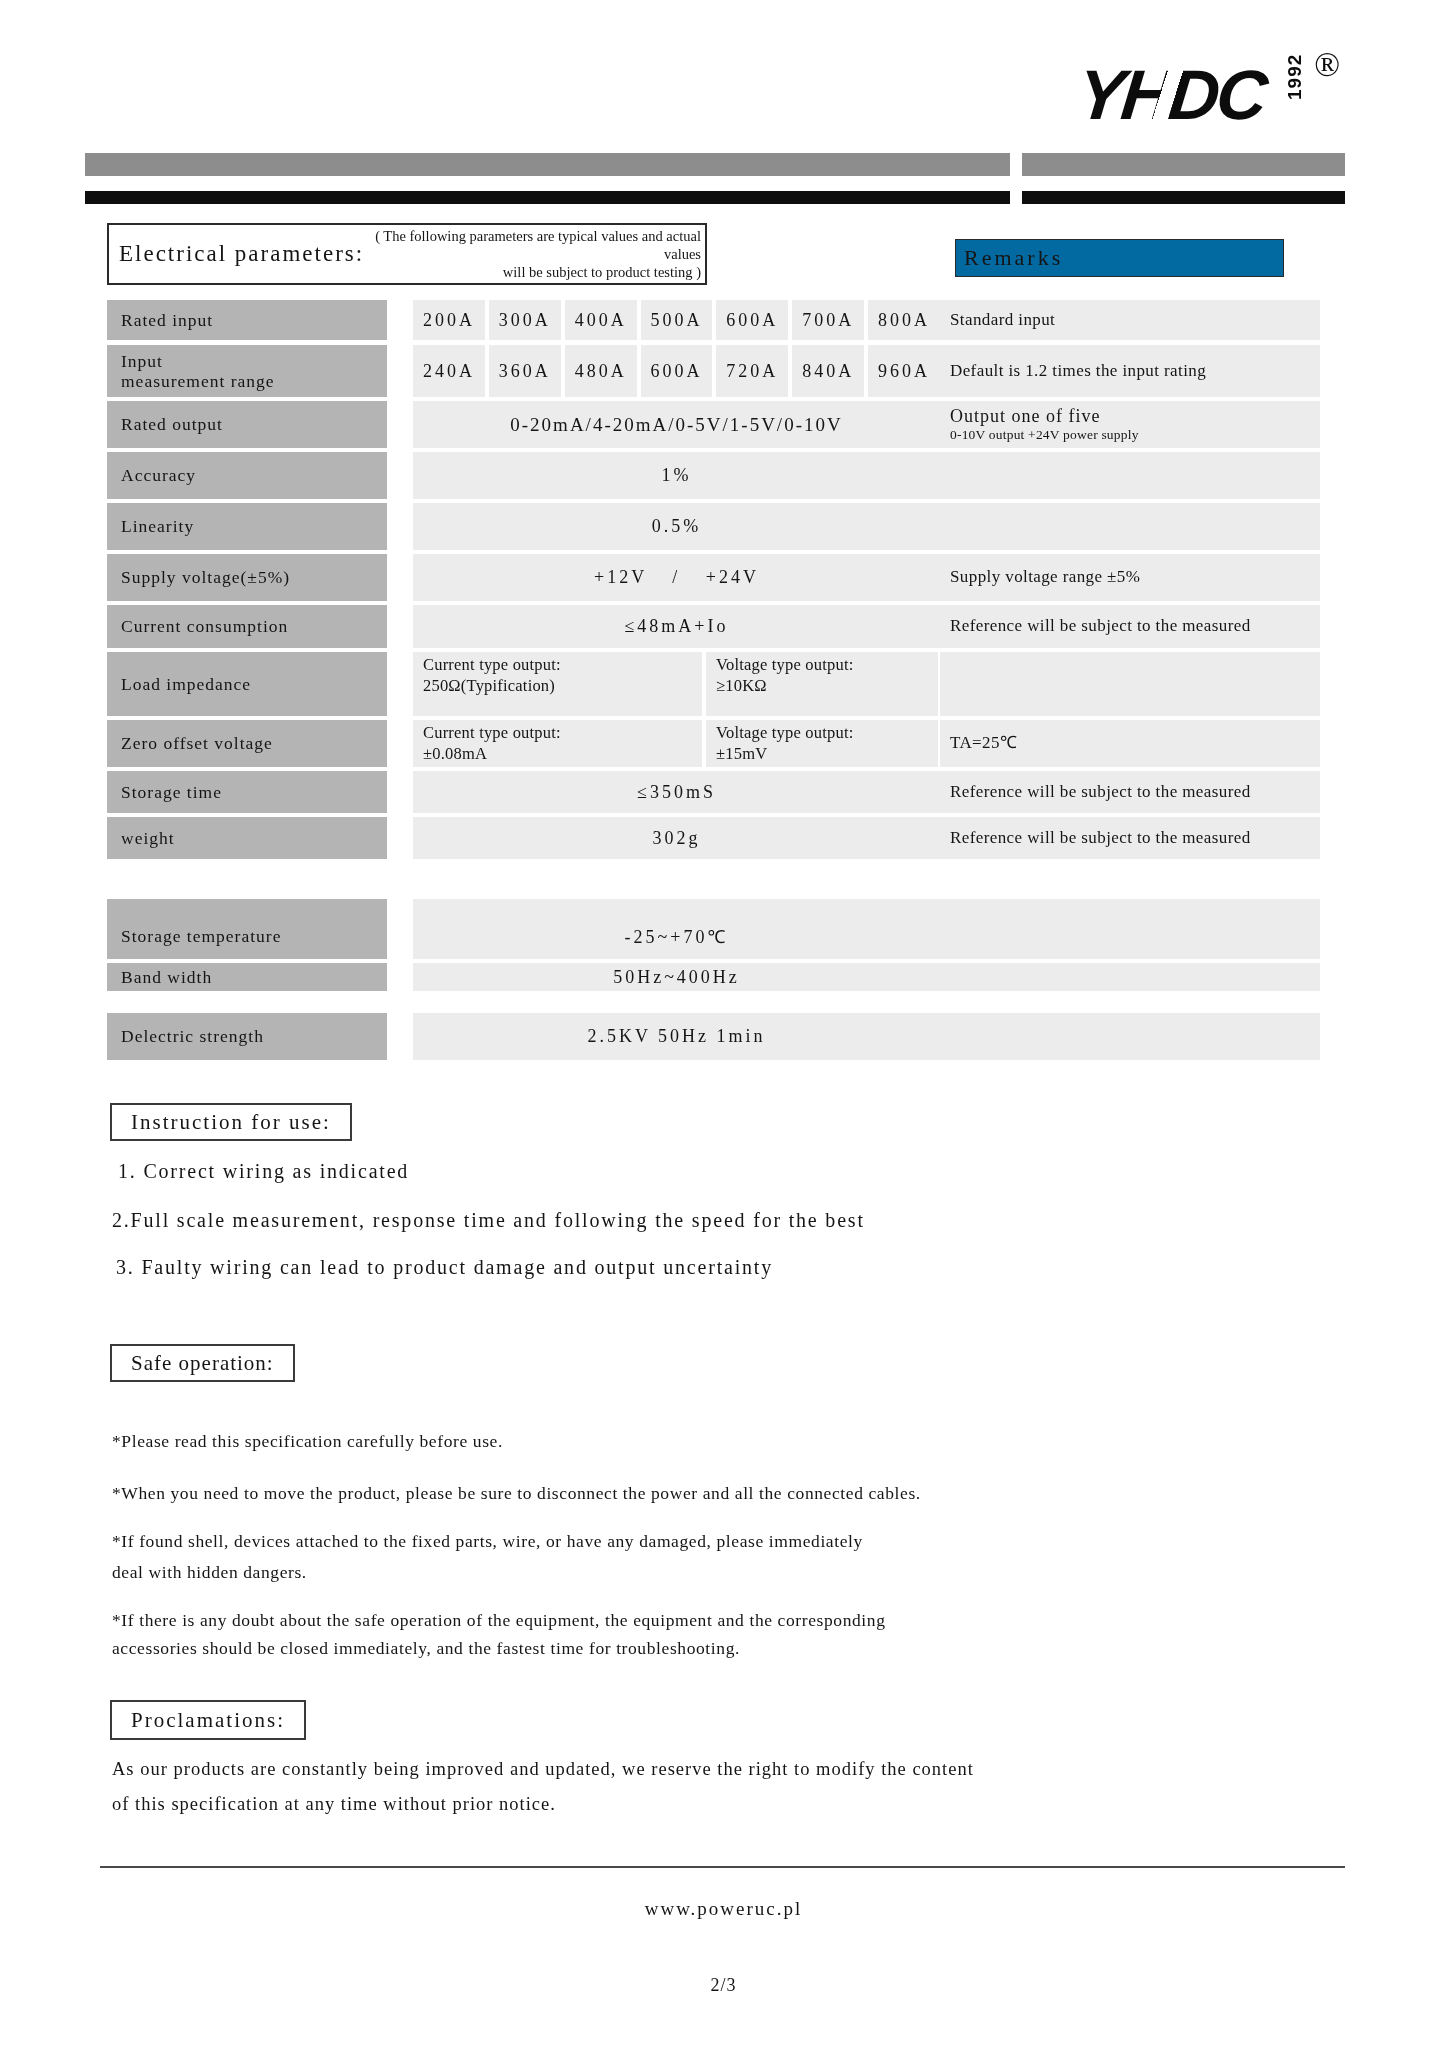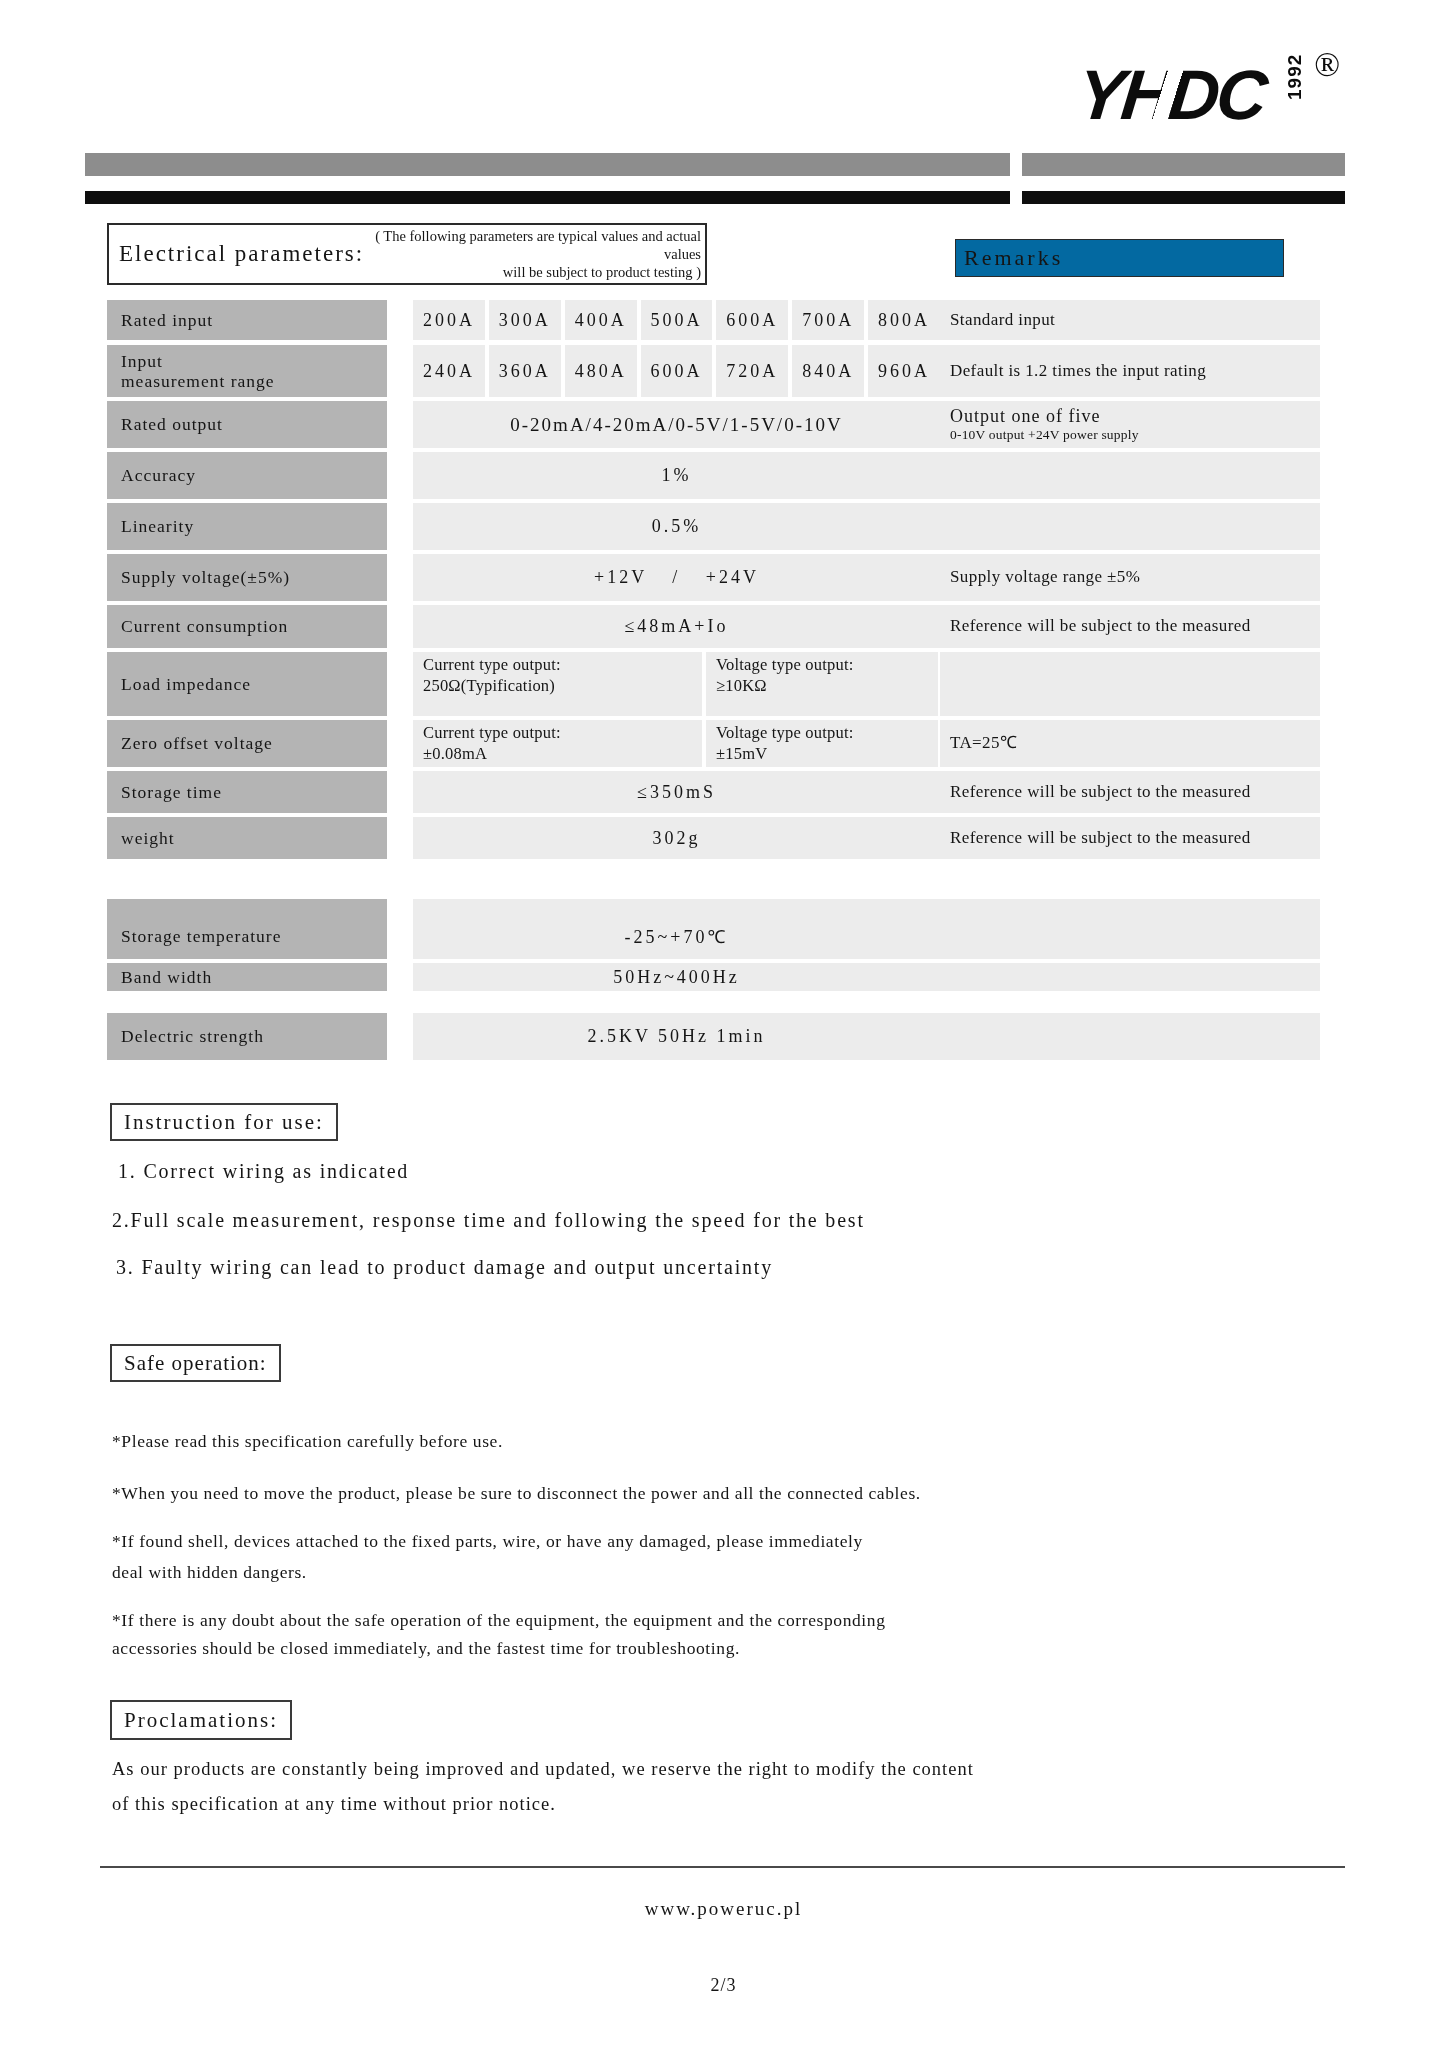--- a/index.html
+++ b/index.html
@@ -48,21 +48,21 @@
               font-size:16.5px;letter-spacing:0.2px;line-height:1.25;white-space:pre-line;text-align:left;}
   .half-l{width:289px;}
   .half-r{width:232px;}
   .tremark{width:380px;background:#ececec;display:flex;flex-direction:column;justify-content:center;
            box-sizing:border-box;padding-left:10px;font-size:17px;letter-spacing:0.4px;line-height:1.2;}
   .tremark .rm-main{font-size:18px;letter-spacing:1px;}
   .tremark .rm-sub{font-size:13.5px;letter-spacing:0.2px;}
 
   
   .sec-box{position:absolute;border:2px solid #3a3a3a;box-sizing:border-box;display:flex;
-           align-items:center;padding:0 12px;background:#fff;font-family:Liberation Serif, serif;}
+           align-items:center;padding:0 19px;background:#fff;font-family:Liberation Serif, serif;}
   .sec-box .sec-title{font-size:21px;letter-spacing:2px;white-space:nowrap;}
   .line{position:absolute;font-size:20px;letter-spacing:1.8px;white-space:pre-line;line-height:2.1;}
   .line.tight{letter-spacing:0.6px;font-size:17.5px;line-height:2.05;margin-top:28px;}
   .body-par{position:absolute;font-size:18.5px;letter-spacing:1px;white-space:pre-line;line-height:1.9;}
 
   
   .divider{position:absolute;left:100px;top:1866px;width:1245px;height:2px;background:#4a4a4a;}
   .footer-url{position:absolute;left:0;top:1898px;width:1447px;text-align:center;
               font-size:19px;letter-spacing:2px;}
   .page-num{position:absolute;left:0;top:1975px;width:1447px;text-align:center;font-size:18px;letter-spacing:1px;}

